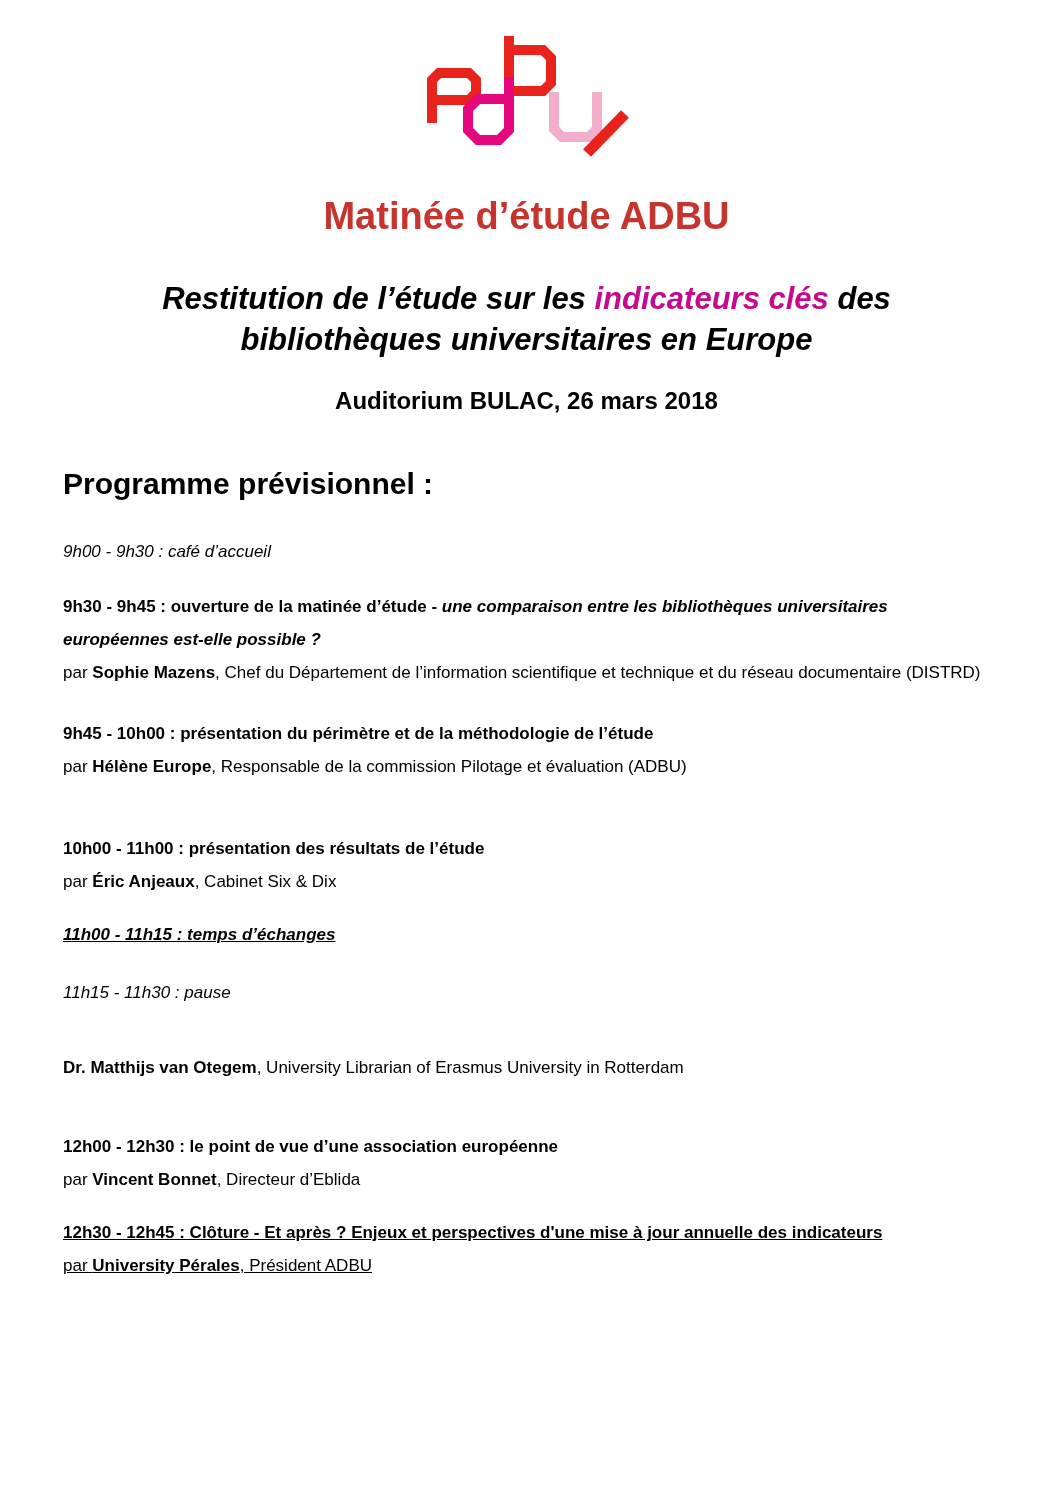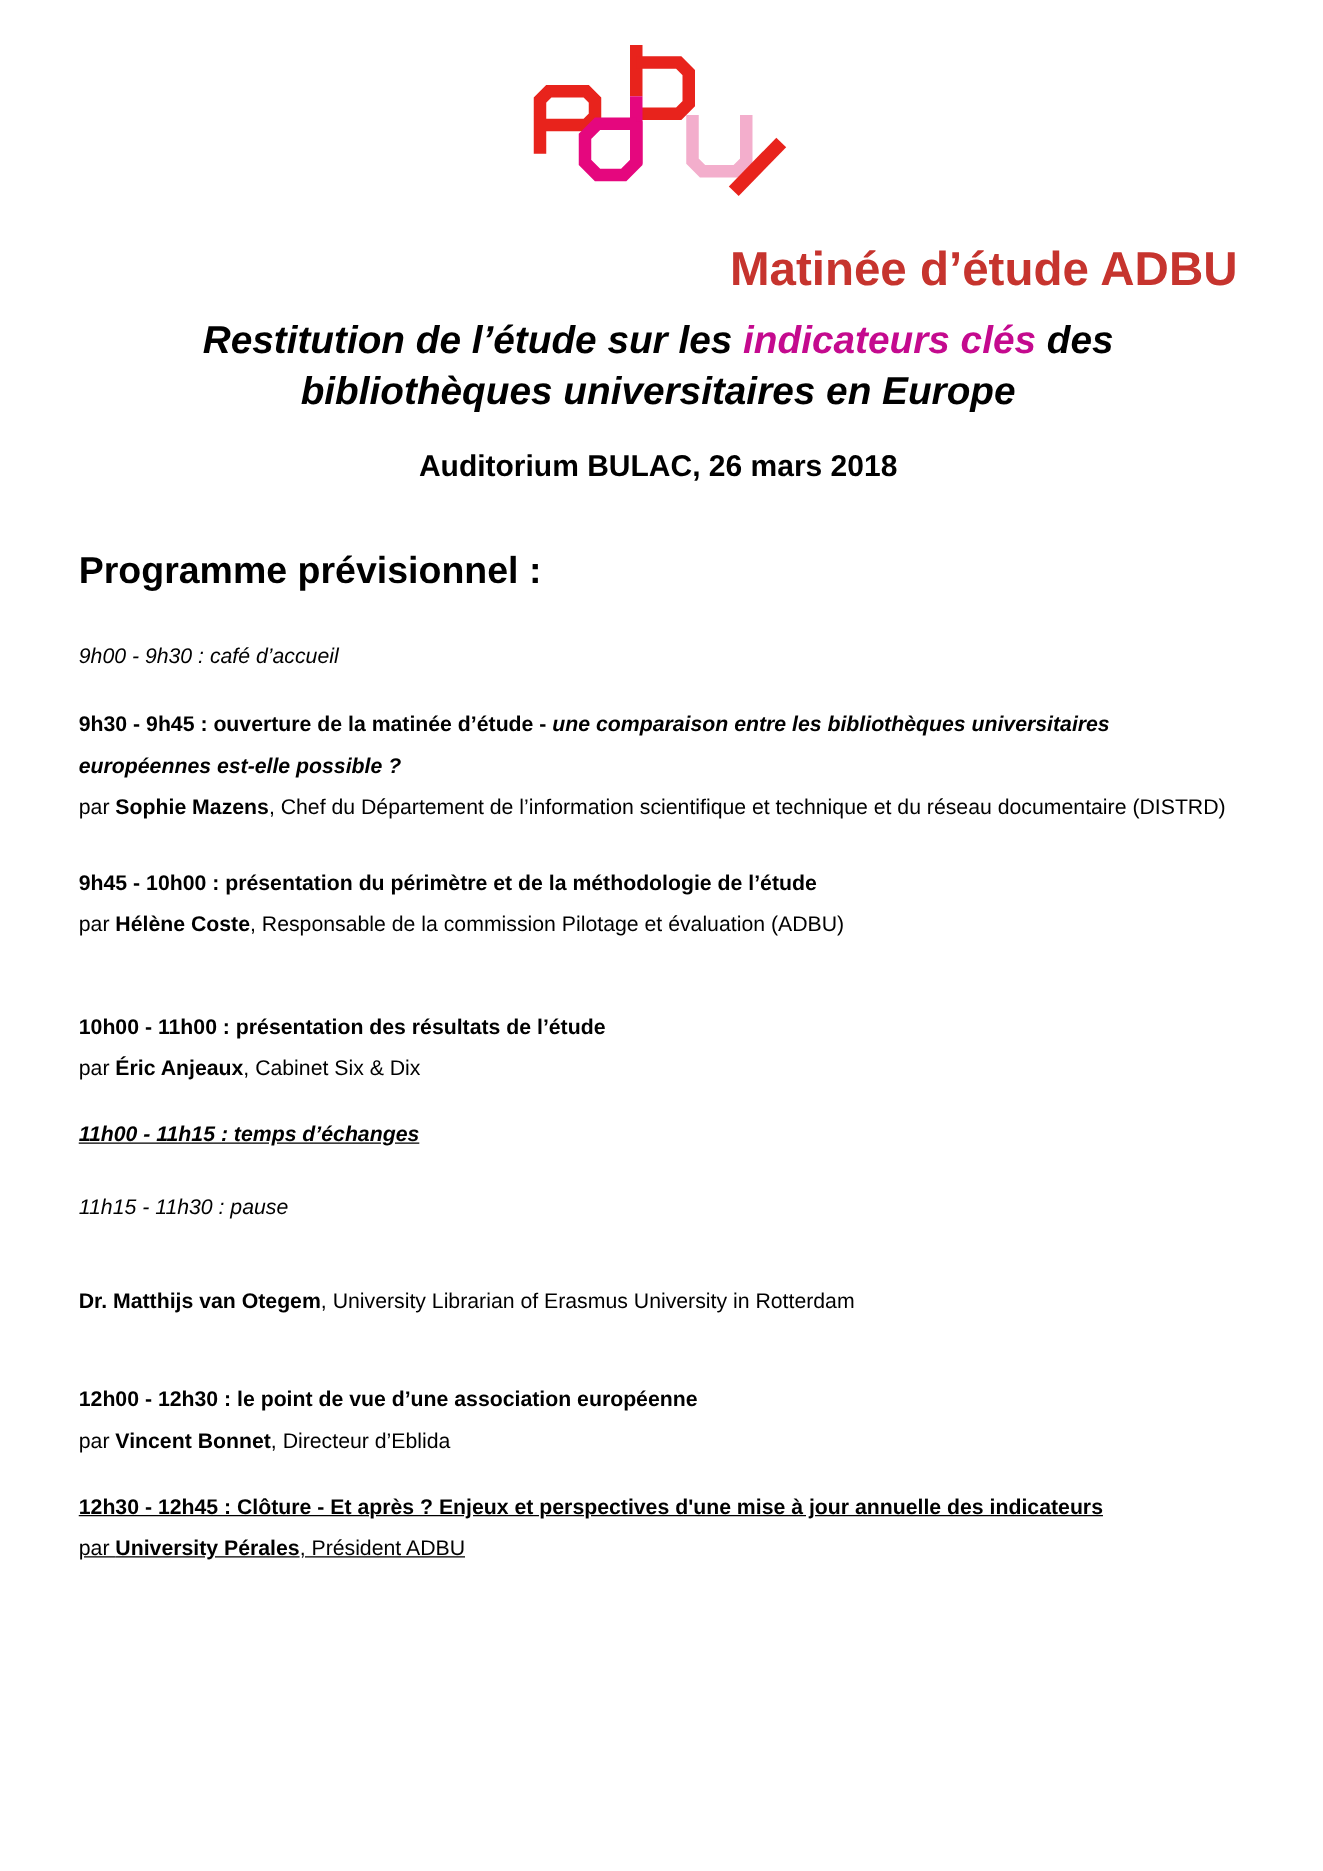--- a/index.html
+++ b/index.html
@@ -24,28 +24,28 @@
     padding: 0 68px 0 63px;
     overflow: hidden;
   }
   .logo-wrap {
     width: 212px;
     height: 134px;
     margin: 33px auto 0 auto;
   }
   .doc-title {
     margin: 26px 0 0 0;
-    text-align: right;
+    text-align: center;
     font-size: 38px;
     line-height: 46px;
     font-weight: bold;
     color: var(--title-red);
   }
   .doc-subtitle {
-    margin: 12px 0 0 0;
+    margin: 39px 0 0 0;
     text-align: center;
     font-size: 31px;
     line-height: 41px;
     font-weight: bold;
     font-style: italic;
     color: var(--text-black);
   }
   .doc-subtitle .hl { color: var(--highlight-magenta); }
   .venue {
     margin: 27px 0 0 0;
@@ -115,21 +115,21 @@
     <p><span class="i">9h00 - 9h30 : café d’accueil</span></p>
   </section>
 
   <section class="slot mt-22">
     <p><span class="b">9h30 - 9h45 : ouverture de la matinée d’étude - </span><span class="bi">une comparaison entre les bibliothèques universitaires européennes est-elle possible ?</span></p>
     <p><span>par </span><span class="b">Sophie Mazens</span><span>, Chef du Département de l’information scientifique et technique et du réseau documentaire (DISTRD)</span></p>
   </section>
 
   <section class="slot mt-30">
     <p><span class="b">9h45 - 10h00 : présentation du périmètre et de la méthodologie de l’étude</span></p>
-    <p><span>par </span><span class="b">Hélène Coste</span><span>, Responsable de la commission Pilotage et évaluation (ADBU)</span></p>
+    <p><span>par </span><span class="b">Hélène Europe</span><span>, Responsable de la commission Pilotage et évaluation (ADBU)</span></p>
   </section>
 
   <section class="slot mt-49">
     <p><span class="b">10h00 - 11h00 : présentation des résultats de l’étude</span></p>
     <p><span>par </span><span class="b">Éric Anjeaux</span><span>, Cabinet Six &amp; Dix</span></p>
   </section>
 
   <section class="slot mt-44">
     <p><span class="bi">11h00 - 11h15 : temps d’échanges</span></p>
   </section>

